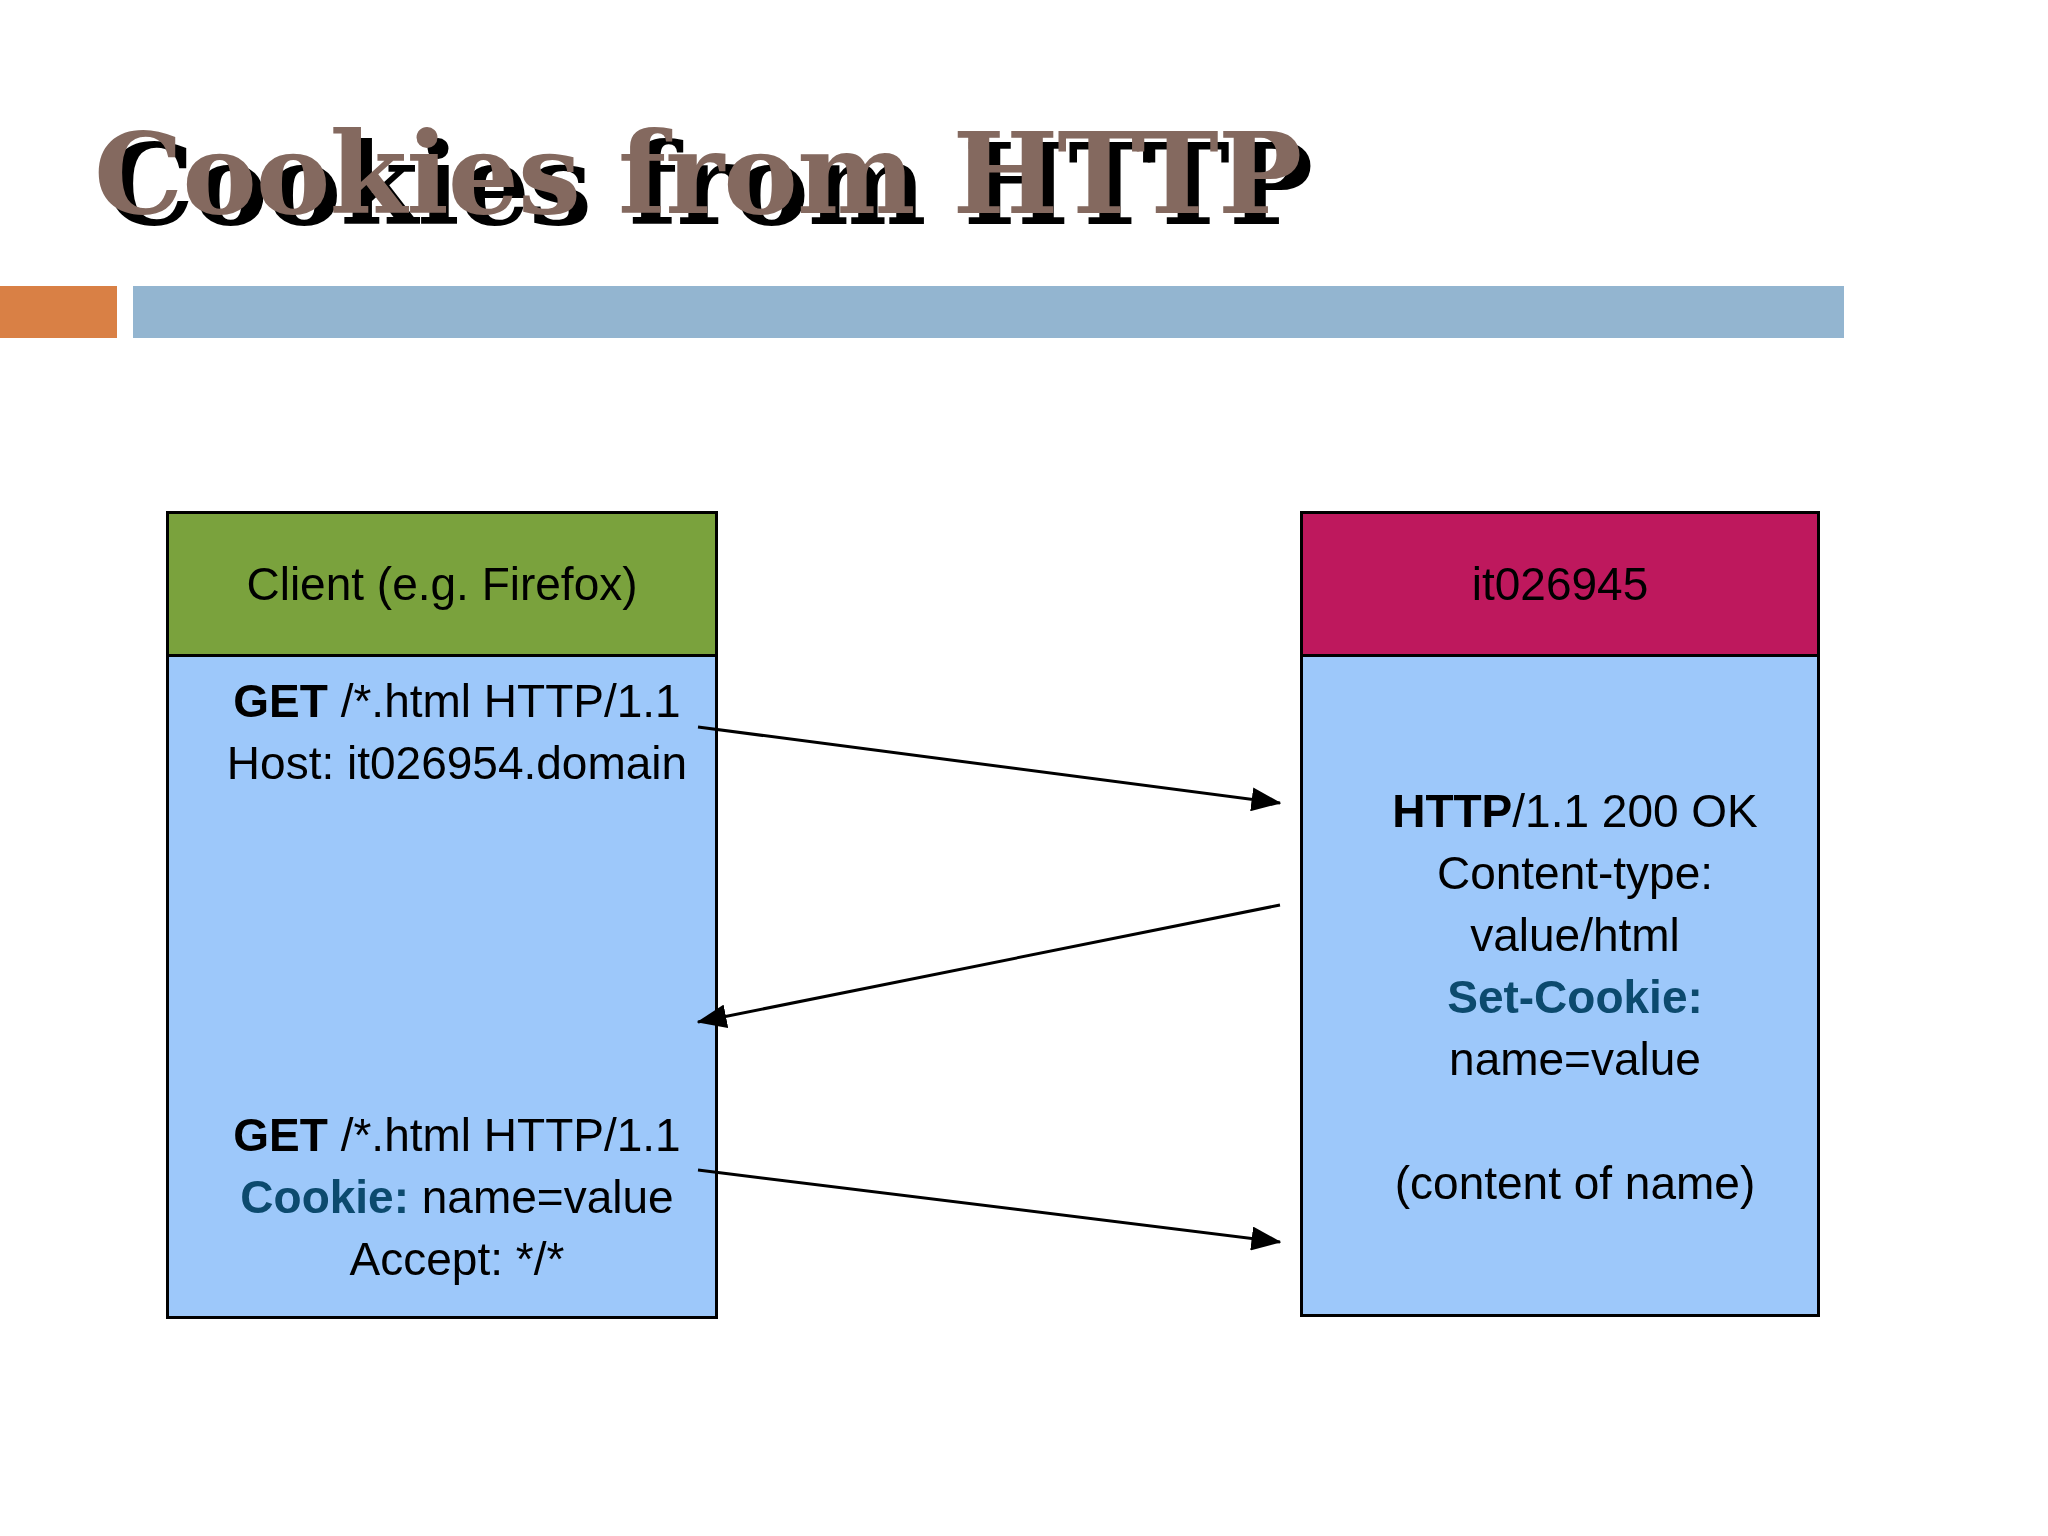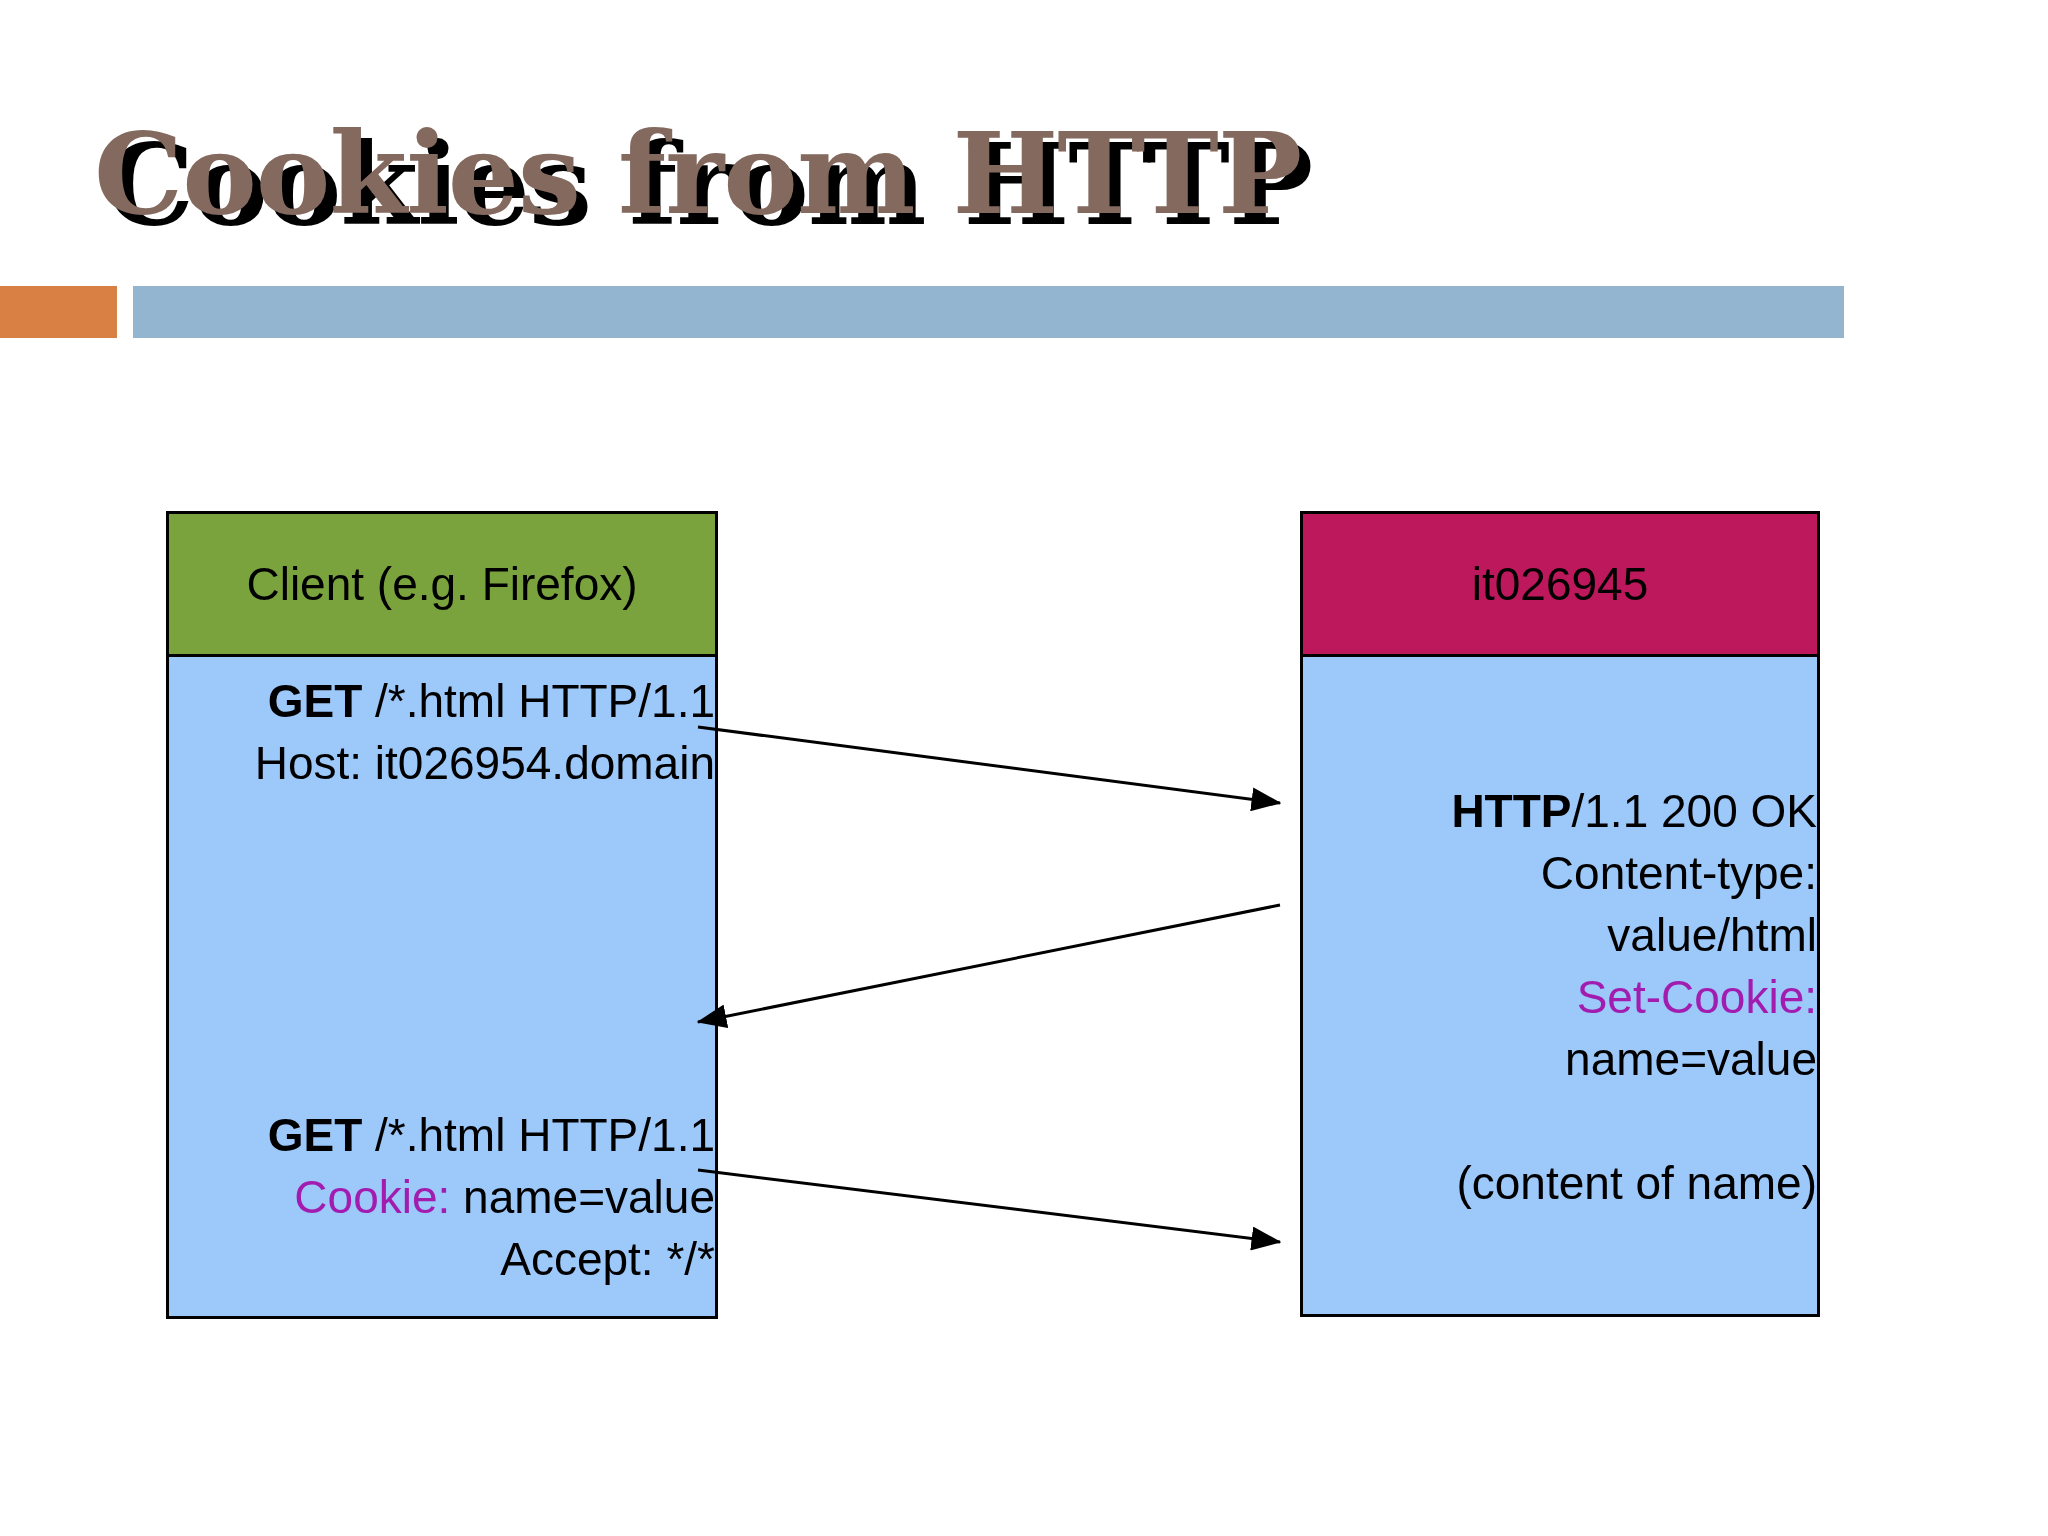--- a/index.html
+++ b/index.html
@@ -46,33 +46,33 @@
     box-sizing:border-box;
     border:3px solid #000;
     display:flex;align-items:center;justify-content:center;
     font-size:46px;
   }
   .header-green{background:#7aa23d;}
   .header-orangered{background:#be185d;}
 
   .msg{
     position:absolute;left:16px;right:0;
-    text-align:right;
+    text-align:center;
     font-size:46px;
     line-height:62px;
     white-space:nowrap;
     padding-left:14px;
   }
   .msg-req1{top:156px;}
   .msg-req2{top:590px;}
   .msg-response{top:266px;}
   .line{height:62px;}
   .seg-plain{font-weight:400;color:#000;}
   .seg-bold{font-weight:700;color:#000;}
-  .seg-bold-red{font-weight:400;color:#a21caf;}
+  .seg-bold-red{font-weight:700;color:#0c4a6e;}
 
   
   .arrow-layer{
     position:absolute;left:0;top:0;
     width:2048px;height:1536px;
     pointer-events:none;
   }
 </style>
 </head>
 <body>

